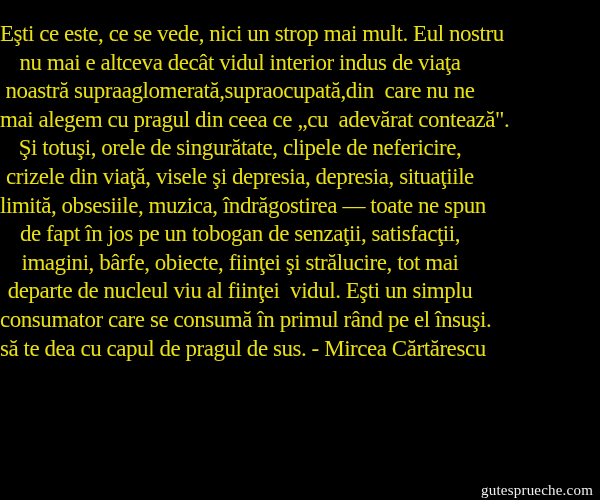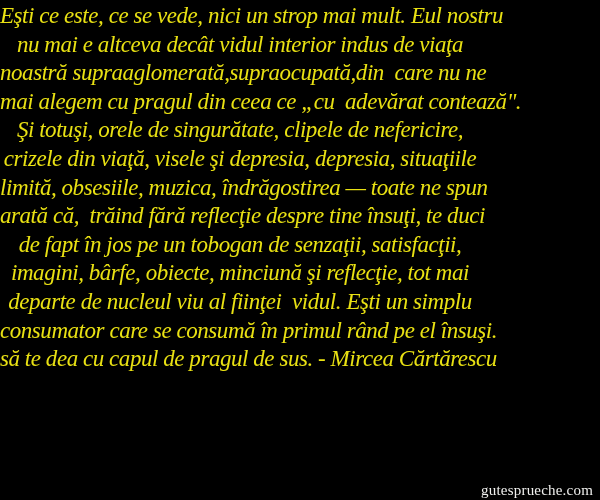--- a/index.html
+++ b/index.html
@@ -13,25 +13,24 @@
     height: 500px;
     overflow: hidden;
   }
   body {
     background: var(--bg);
     font-family: "Liberation Serif", "DejaVu Serif", serif;
     position: relative;
   }
   .quote-block {
     position: absolute;
-    top: 2px;
+    top: 20px;
     left: 0;
     width: 480px;
     text-align: center;
-    font-style: italic;
   }
   .quote-line {
     color: var(--quote-color);
     font-size: 23px;
     line-height: 28.6px;
     letter-spacing: -0.45px;
     white-space: pre;      
     text-align: center;
   }
   .watermark {
@@ -49,21 +48,20 @@
 <body>
 
 <div class="quote-block">
   <div class="quote-line">Eşti ce este, ce se vede, nici un strop mai mult. Eul nostru</div>
   <div class="quote-line">nu mai e altceva decât vidul interior indus de viaţa</div>
   <div class="quote-line">noastră supraaglomerată,supraocupată,din  care nu ne</div>
   <div class="quote-line">mai alegem cu pragul din ceea ce „cu  adevărat contează".</div>
   <div class="quote-line">Şi totuşi, orele de singurătate, clipele de nefericire,</div>
   <div class="quote-line">crizele din viaţă, visele şi depresia, depresia, situaţiile</div>
   <div class="quote-line">limită, obsesiile, muzica, îndrăgostirea — toate ne spun</div>
-  <div class="quote-line">arată că,  trăind fără reflecţie despre tine însuţi, te duci</div>
   <div class="quote-line">de fapt în jos pe un tobogan de senzaţii, satisfacţii,</div>
-  <div class="quote-line">imagini, bârfe, obiecte, minciună şi reflecţie, tot mai</div>
+  <div class="quote-line">imagini, bârfe, obiecte, fiinţei şi strălucire, tot mai</div>
   <div class="quote-line">departe de nucleul viu al fiinţei  vidul. Eşti un simplu</div>
   <div class="quote-line">consumator care se consumă în primul rând pe el însuşi.</div>
   <div class="quote-line quote-attribution-line">să te dea cu capul de pragul de sus. - Mircea Cărtărescu</div>
 </div>
 
 <div class="watermark">gutesprueche.com</div>
 
 </body></html>

